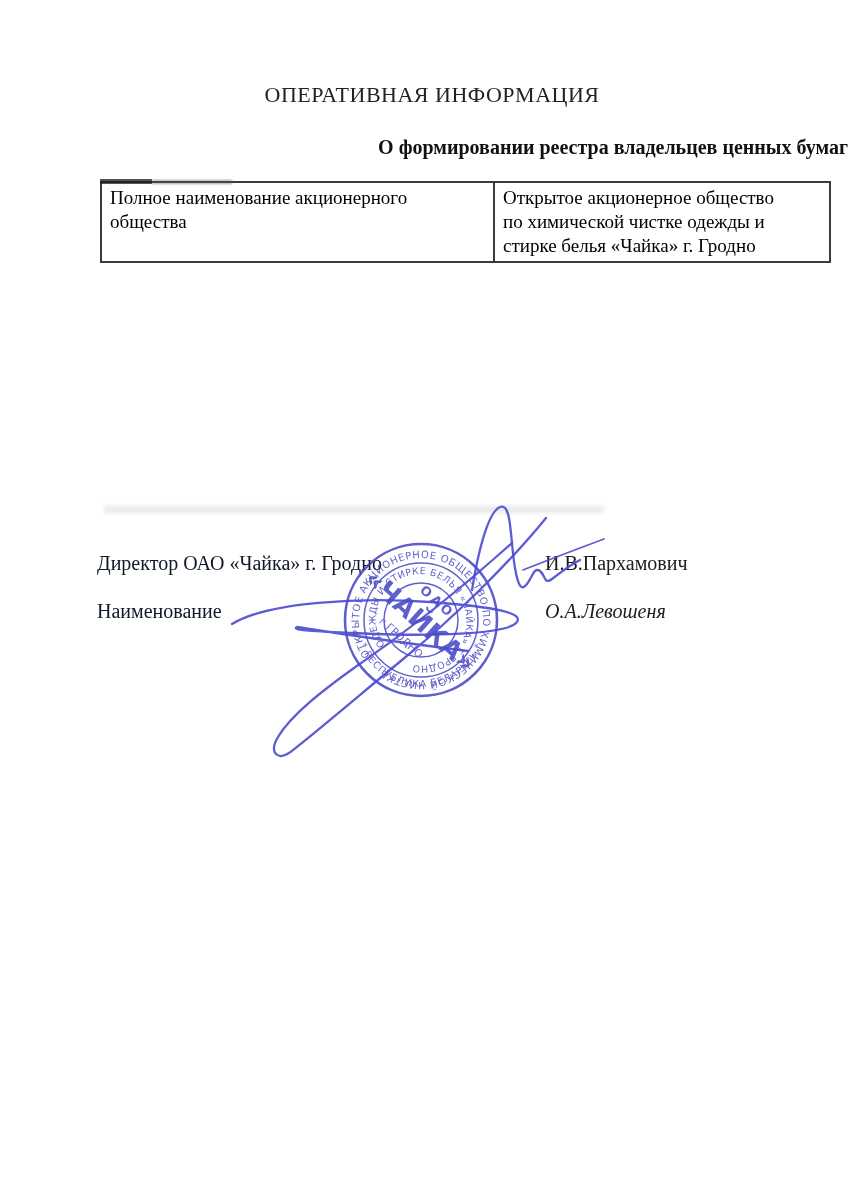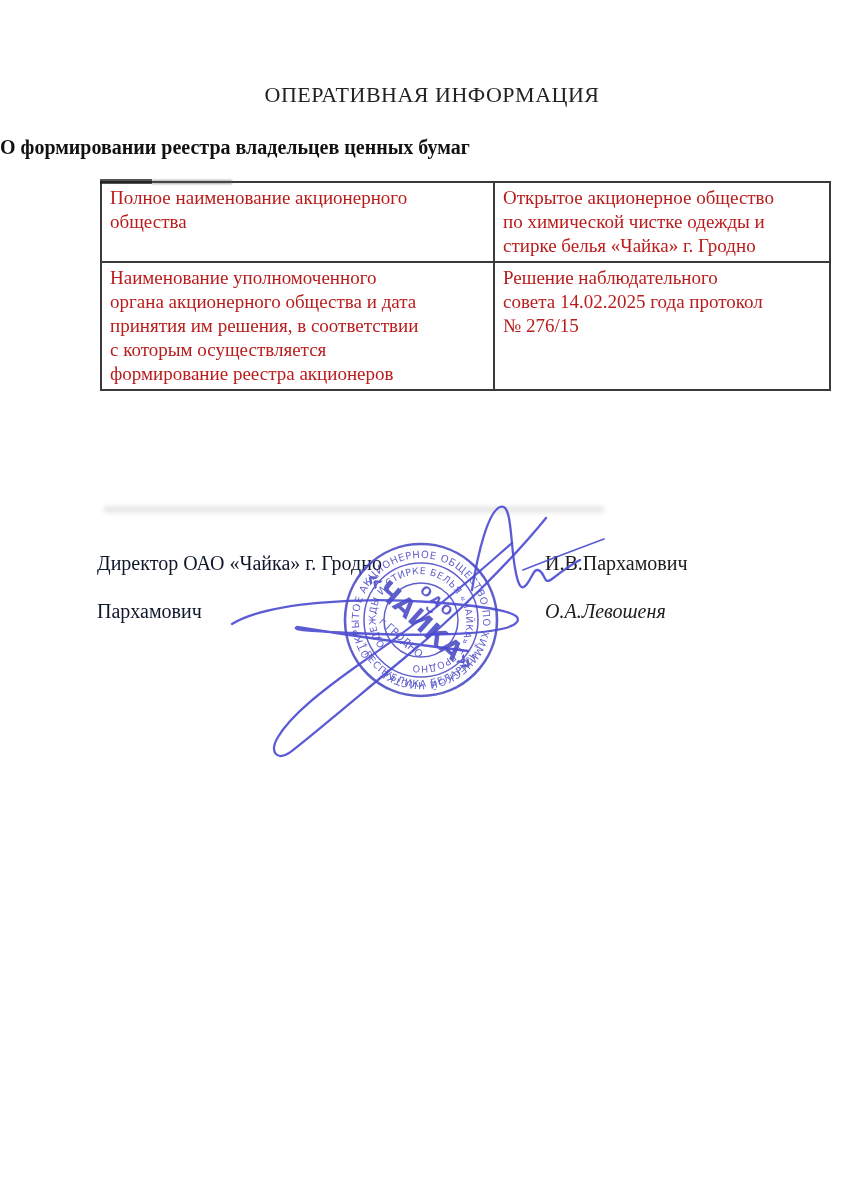--- a/index.html
+++ b/index.html
@@ -6,31 +6,31 @@
   .page{
     position:relative;width:848px;height:1200px;background:#ffffff;
     font-family:"Liberation Serif", serif;color:#1c1c1c;overflow:hidden;
     margin:0 auto;
   }
   .title{
     position:absolute;top:82px;left:0;width:848px;text-align:center;
     font-size:22px;letter-spacing:.5px;color:#222;padding-left:8px;
   }
   .subtitle{
-    position:absolute;top:136px;left:0;width:848px;text-align:left;
+    position:absolute;top:136px;left:0;width:848px;text-align:right;
     font-size:20px;font-weight:bold;color:#111;
   }
   table.info{
     position:absolute;top:181px;left:100px;width:689px;
     border-collapse:collapse;table-layout:fixed;
   }
   table.info td{
     border:2px solid #3a3a3a;vertical-align:top;
     padding:3px 10px 3px 8px;font-size:19px;line-height:24px;
-    white-space:pre-line;color:#b91c1c;
+    white-space:pre-line;color:#000000;
   }
   td.c1{width:373px;}
   td.c2{width:316px;}
   tr.r1 td{height:68px;}
   tr.r2 td{height:74px;}
   tr.r3 td{height:114px;}
   tr.r4 td{height:40px;}
   .edge-smudge{
     position:absolute;top:179px;left:100px;width:52px;height:5px;
     background:#1d1d1d;opacity:.75;filter:blur(.4px);
@@ -66,40 +66,30 @@
 
   <table class="info">
     <tbody>
       <tr class="r1">
         <td class="c1">Полное наименование акционерного
 общества</td>
         <td class="c2">Открытое акционерное общество
 по химической чистке одежды и
 стирке белья «Чайка» г. Гродно</td>
       </tr>
-      <tr class="r3">
-        <td class="c1">Наименование уполномоченного
-органа акционерного общества и дата
-принятия им решения, в соответствии
-с которым осуществляется
-формирование реестра акционеров</td>
-        <td class="c2">Решение наблюдательного
-совета 14.02.2025 года протокол
-№ 276/15</td>
-      </tr>
     </tbody>
   </table>
 
   <div class="edge-smudge"></div>
   <div class="edge-smudge2"></div>
   <div class="bottom-smudge"></div>
 
   <span class="sig-role sig1-role">Директор ОАО «Чайка» г. Гродно</span>
   <span class="sig-name sig1-name">И.В.Пархамович</span>
-  <span class="sig-role sig2-role">Пархамович</span>
+  <span class="sig-role sig2-role">Наименование</span>
   <span class="sig-name sig2-name">О.А.Левошеня</span>
 
   <svg class="overlay" viewBox="0 0 848 1200">
     <defs>
       <path id="outerArc" d="M 370.2 655.6 A 62 62 0 1 1 471.8 584.4 A 62 62 0 1 1 370.2 655.6" fill="none"></path>
       <path id="bottomArc" d="M 356 622 A 65 65 0 0 0 486 622" fill="none"></path>
       <path id="innerArc" d="M 385 645.2 A 44 44 0 1 1 457 594.8 A 44 44 0 1 1 385 645.2" fill="none"></path>
     </defs>
 
     <g opacity="0.82">

